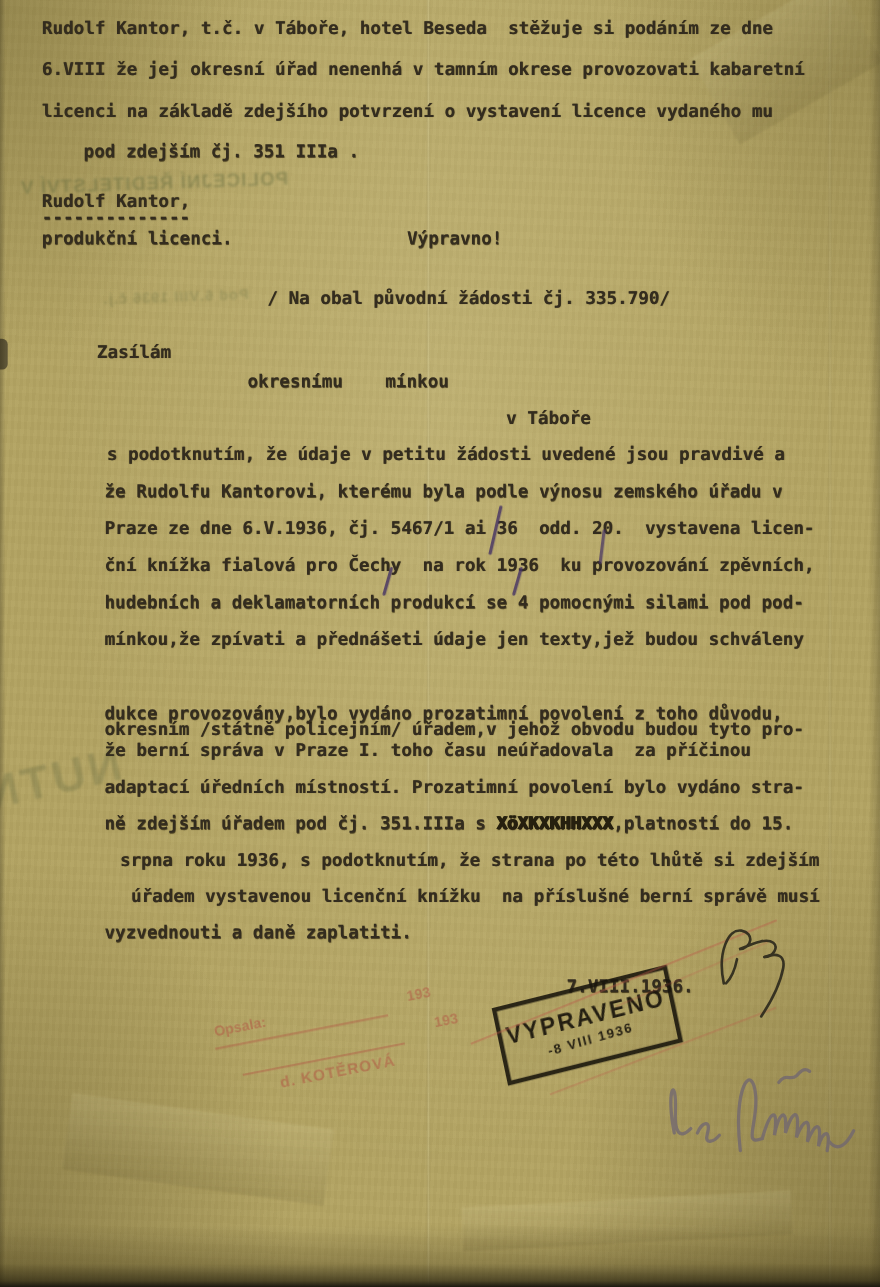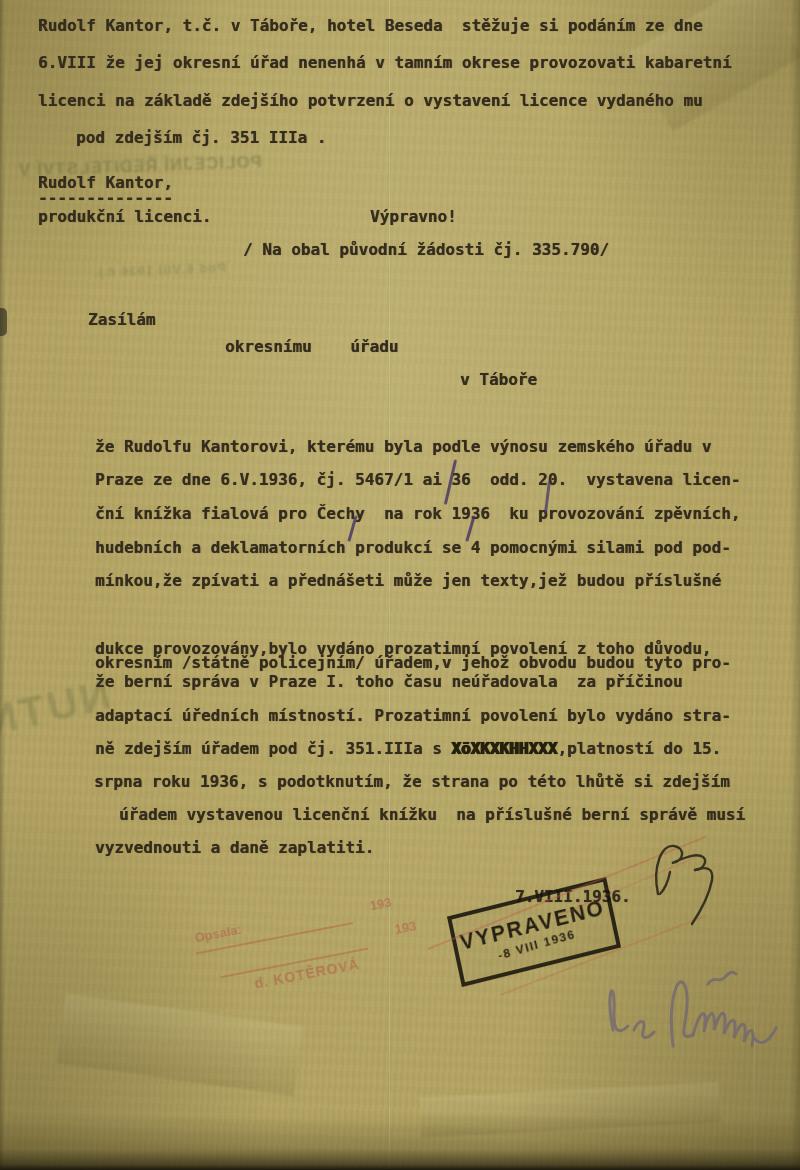--- a/index.html
+++ b/index.html
@@ -85,39 +85,40 @@
 
   <div class="tline" style="left:38px;top:16px;">Rudolf Kantor, t.č. v Táboře, hotel Beseda  stěžuje si podáním ze dne</div>
   <div class="tline" style="left:38px;top:53px;">6.VIII že jej okresní úřad nenenhá v tamním okrese provozovati kabaretní</div>
   <div class="tline" style="left:38px;top:91px;">licenci na základě zdejšího potvrzení o vystavení licence vydaného mu</div>
   <div class="tline" style="left:38px;top:128px;margin-left:38px;">pod zdejším čj. 351 IIIa .</div>
 
   <div class="tline" style="left:38px;top:173px;">Rudolf Kantor,</div>
   <div class="tline" style="left:38px;top:188px;">--------------</div>
   <div class="tline" style="left:38px;top:207px;">produkční licenci.</div>
   <div class="tline" style="left:370px;top:207px;">Výpravno!</div>
-  <div class="tline" style="left:243px;top:240px;">/ Na obal původní žádosti čj. 335.790/</div>
+  <div class="tline" style="left:243px;top:261px;">/ Na obal původní žádosti čj. 335.790/</div>
 
   <div class="tline" style="left:88px;top:310px;">Zasílám</div>
-  <div class="tline" style="left:225px;top:337px;">okresnímu    úřadu</div>
+  <div class="tline" style="left:225px;top:337px;">okresnímu    mínkou</div>
   <div class="tline" style="left:460px;top:370px;">v Táboře</div>
 
+  <div class="tline" style="left:97px;top:403px;">s podotknutím, že údaje v petitu žádosti uvedené jsou pravdivé a</div>
   <div class="tline" style="left:95px;top:437px;">že Rudolfu Kantorovi, kterému byla podle výnosu zemského úřadu v</div>
   <div class="tline" style="left:95px;top:470px;">Praze ze dne 6.V.1936, čj. 5467/1 ai 36  odd. 20.  vystavena licen-</div>
   <div class="tline" style="left:95px;top:504px;">ční knížka fialová pro Čechy  na rok 1936  ku provozování zpěvních,</div>
   <div class="tline" style="left:95px;top:538px;text-align:center;">hudebních a deklamatorních produkcí se 4 pomocnými silami pod pod-</div>
-  <div class="tline" style="left:95px;top:571px;">mínkou,že zpívati a přednášeti může jen texty,jež budou příslušné</div>
+  <div class="tline" style="left:95px;top:571px;">mínkou,že zpívati a přednášeti údaje jen texty,jež budou schváleny</div>
   <div class="tline" style="left:95px;top:605px;margin-top:48px;">okresním /státně policejním/ úřadem,v jehož obvodu budou tyto pro-</div>
   <div class="tline" style="left:95px;top:639px;">dukce provozovány,bylo vydáno prozatimní povolení z toho důvodu,</div>
   <div class="tline" style="left:95px;top:672px;">že berní správa v Praze I. toho času neúřadovala  za příčinou</div>
   <div class="tline" style="left:95px;top:706px;">adaptací úředních místností. Prozatimní povolení bylo vydáno stra-</div>
 
   <div class="tline" style="left:95px;top:739px;"><span>ně zdejším úřadem pod čj. 351.IIIa s </span><span class="xstruck">XöXKXKHHXXX</span><span>,platností do 15.</span></div>
 
-  <div class="tline" style="left:94px;top:772px;">srpna roku 1936, s podotknutím, že strana po této lhůtě si zdejším</div>
+  <div class="tline" style="left:109px;top:772px;">srpna roku 1936, s podotknutím, že strana po této lhůtě si zdejším</div>
   <div class="tline" style="left:95px;top:805px;margin-left:24px;">úřadem vystavenou licenční knížku  na příslušné berní správě musí</div>
   <div class="tline" style="left:95px;top:838px;">vyzvednouti a daně zaplatiti.</div>
 
   <div class="tline" style="left:515px;top:887px;">7.VIII.1936.</div>
 
   <div class="inkmark" style="left:449px;top:459px;width:3px;height:46px;transform:rotate(13deg);"></div>
   <div class="inkmark" style="left:546px;top:481px;width:2.5px;height:32px;transform:rotate(7deg);opacity:.7;"></div>
   <div class="inkmark" style="left:351px;top:515px;width:3px;height:27px;transform:rotate(16deg);"></div>
   <div class="inkmark" style="left:469px;top:515px;width:3px;height:27px;transform:rotate(16deg);"></div>
 

